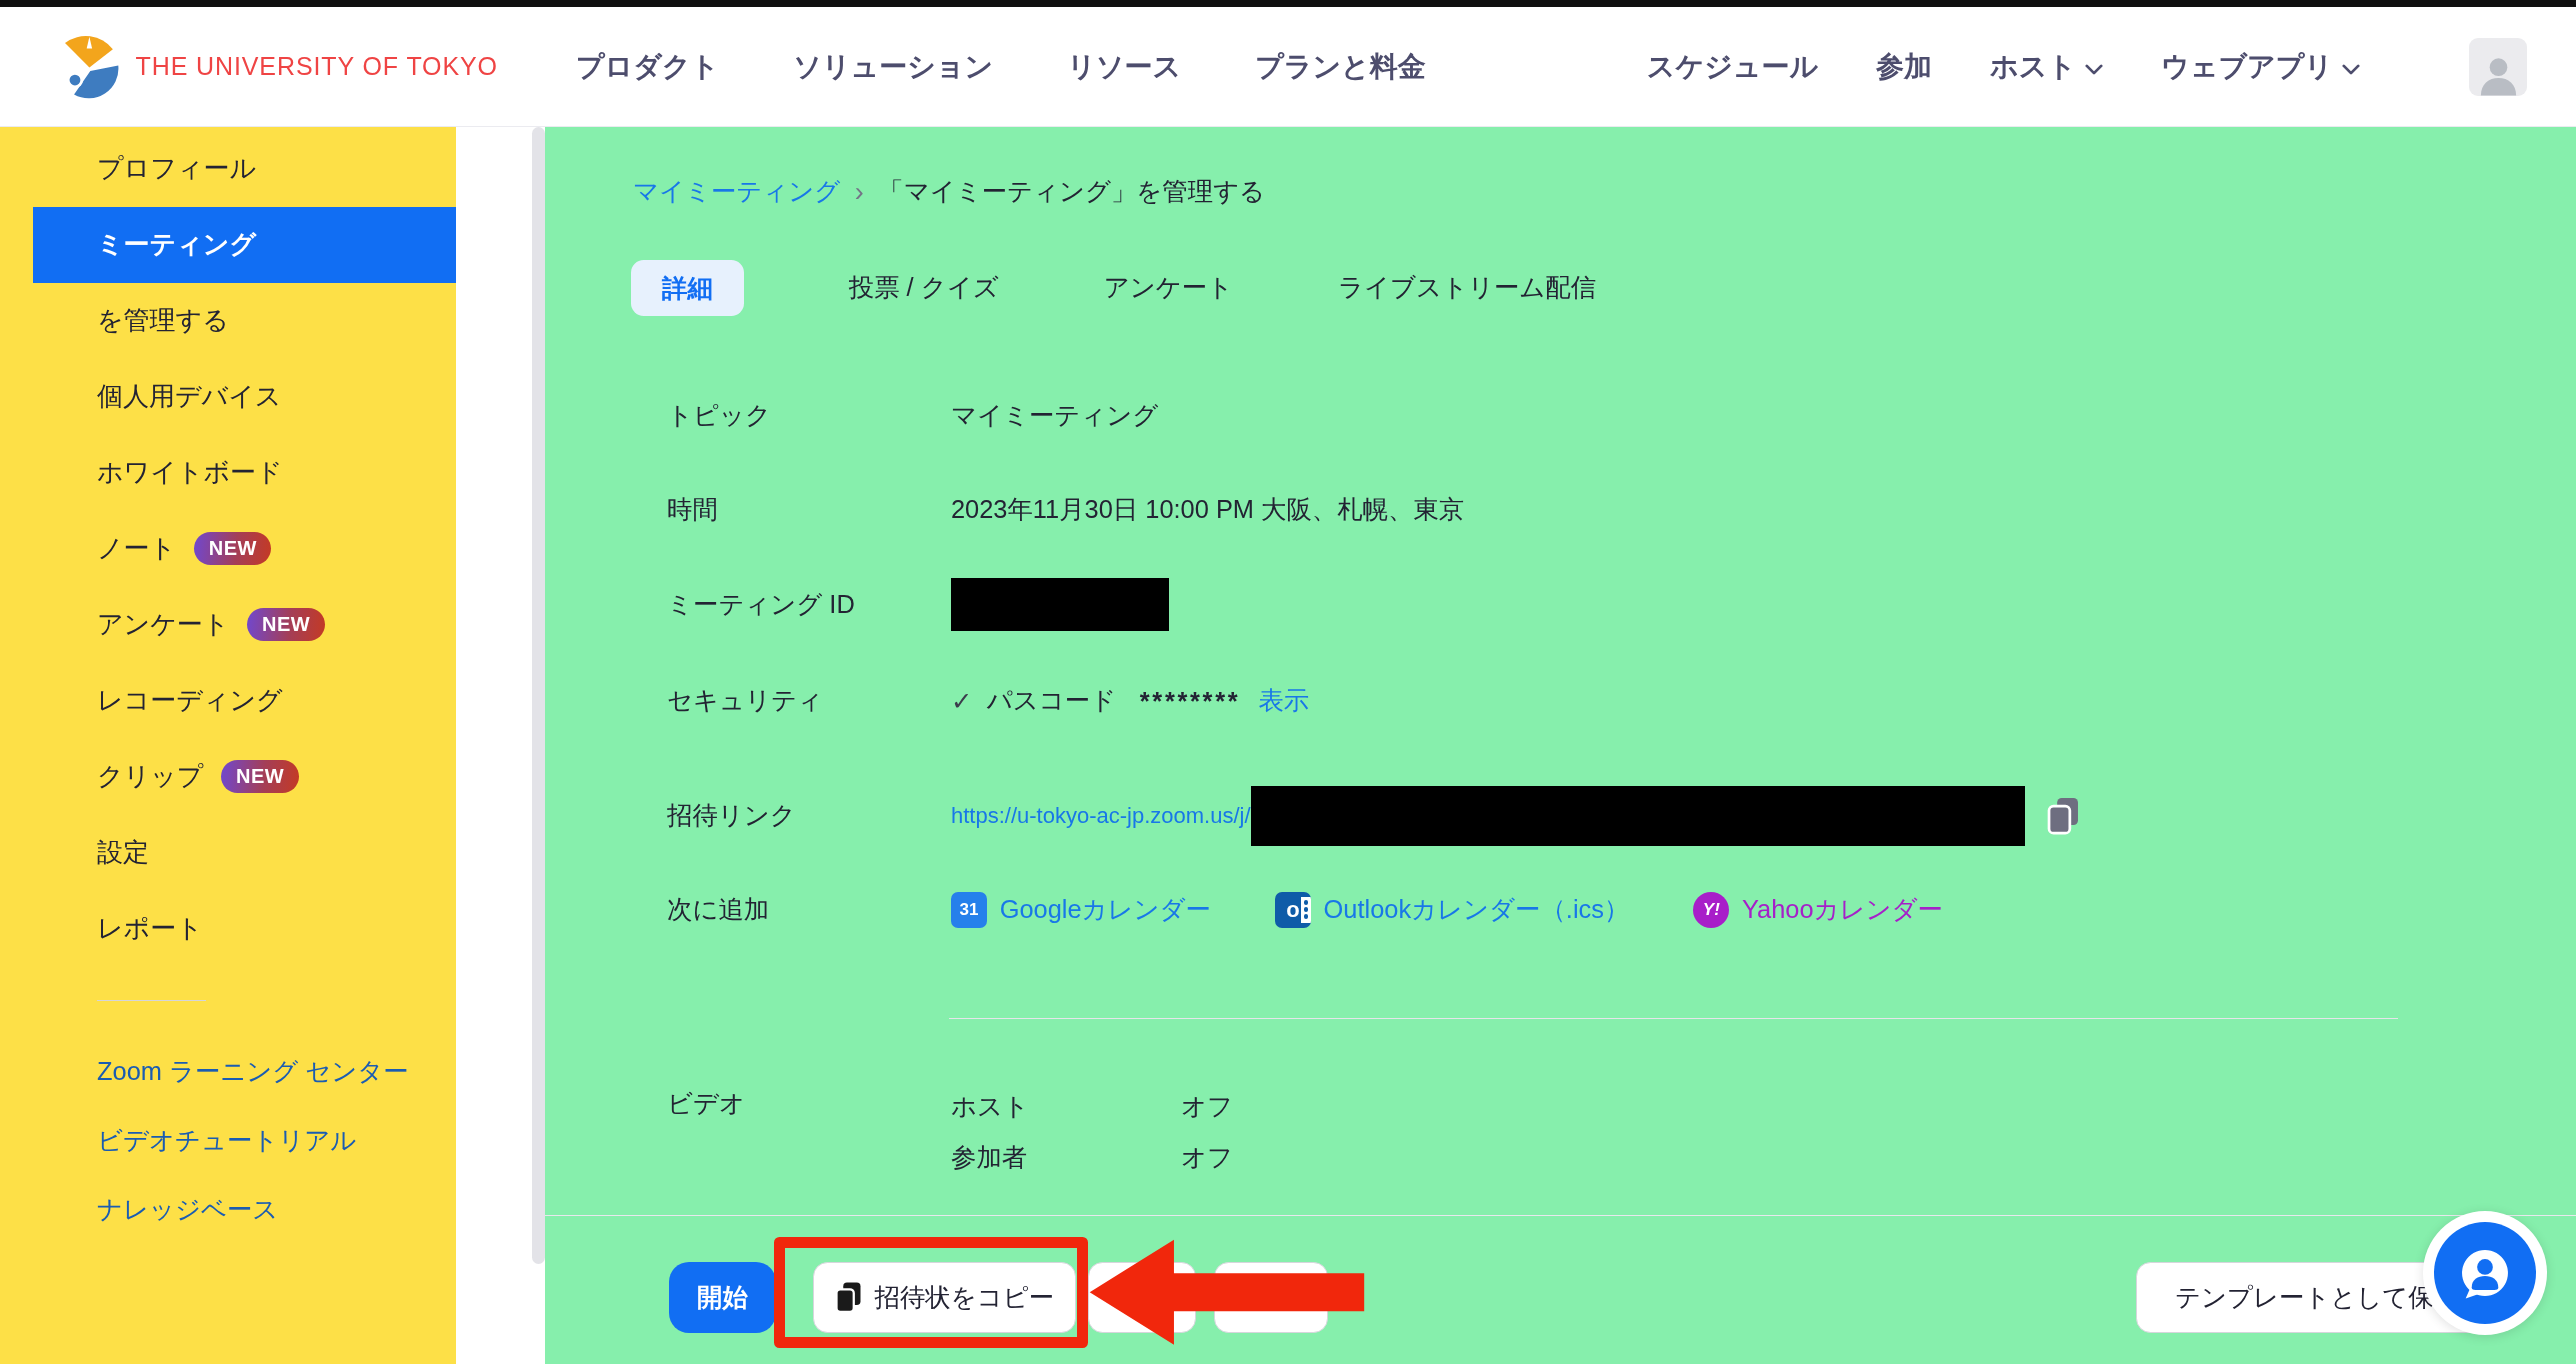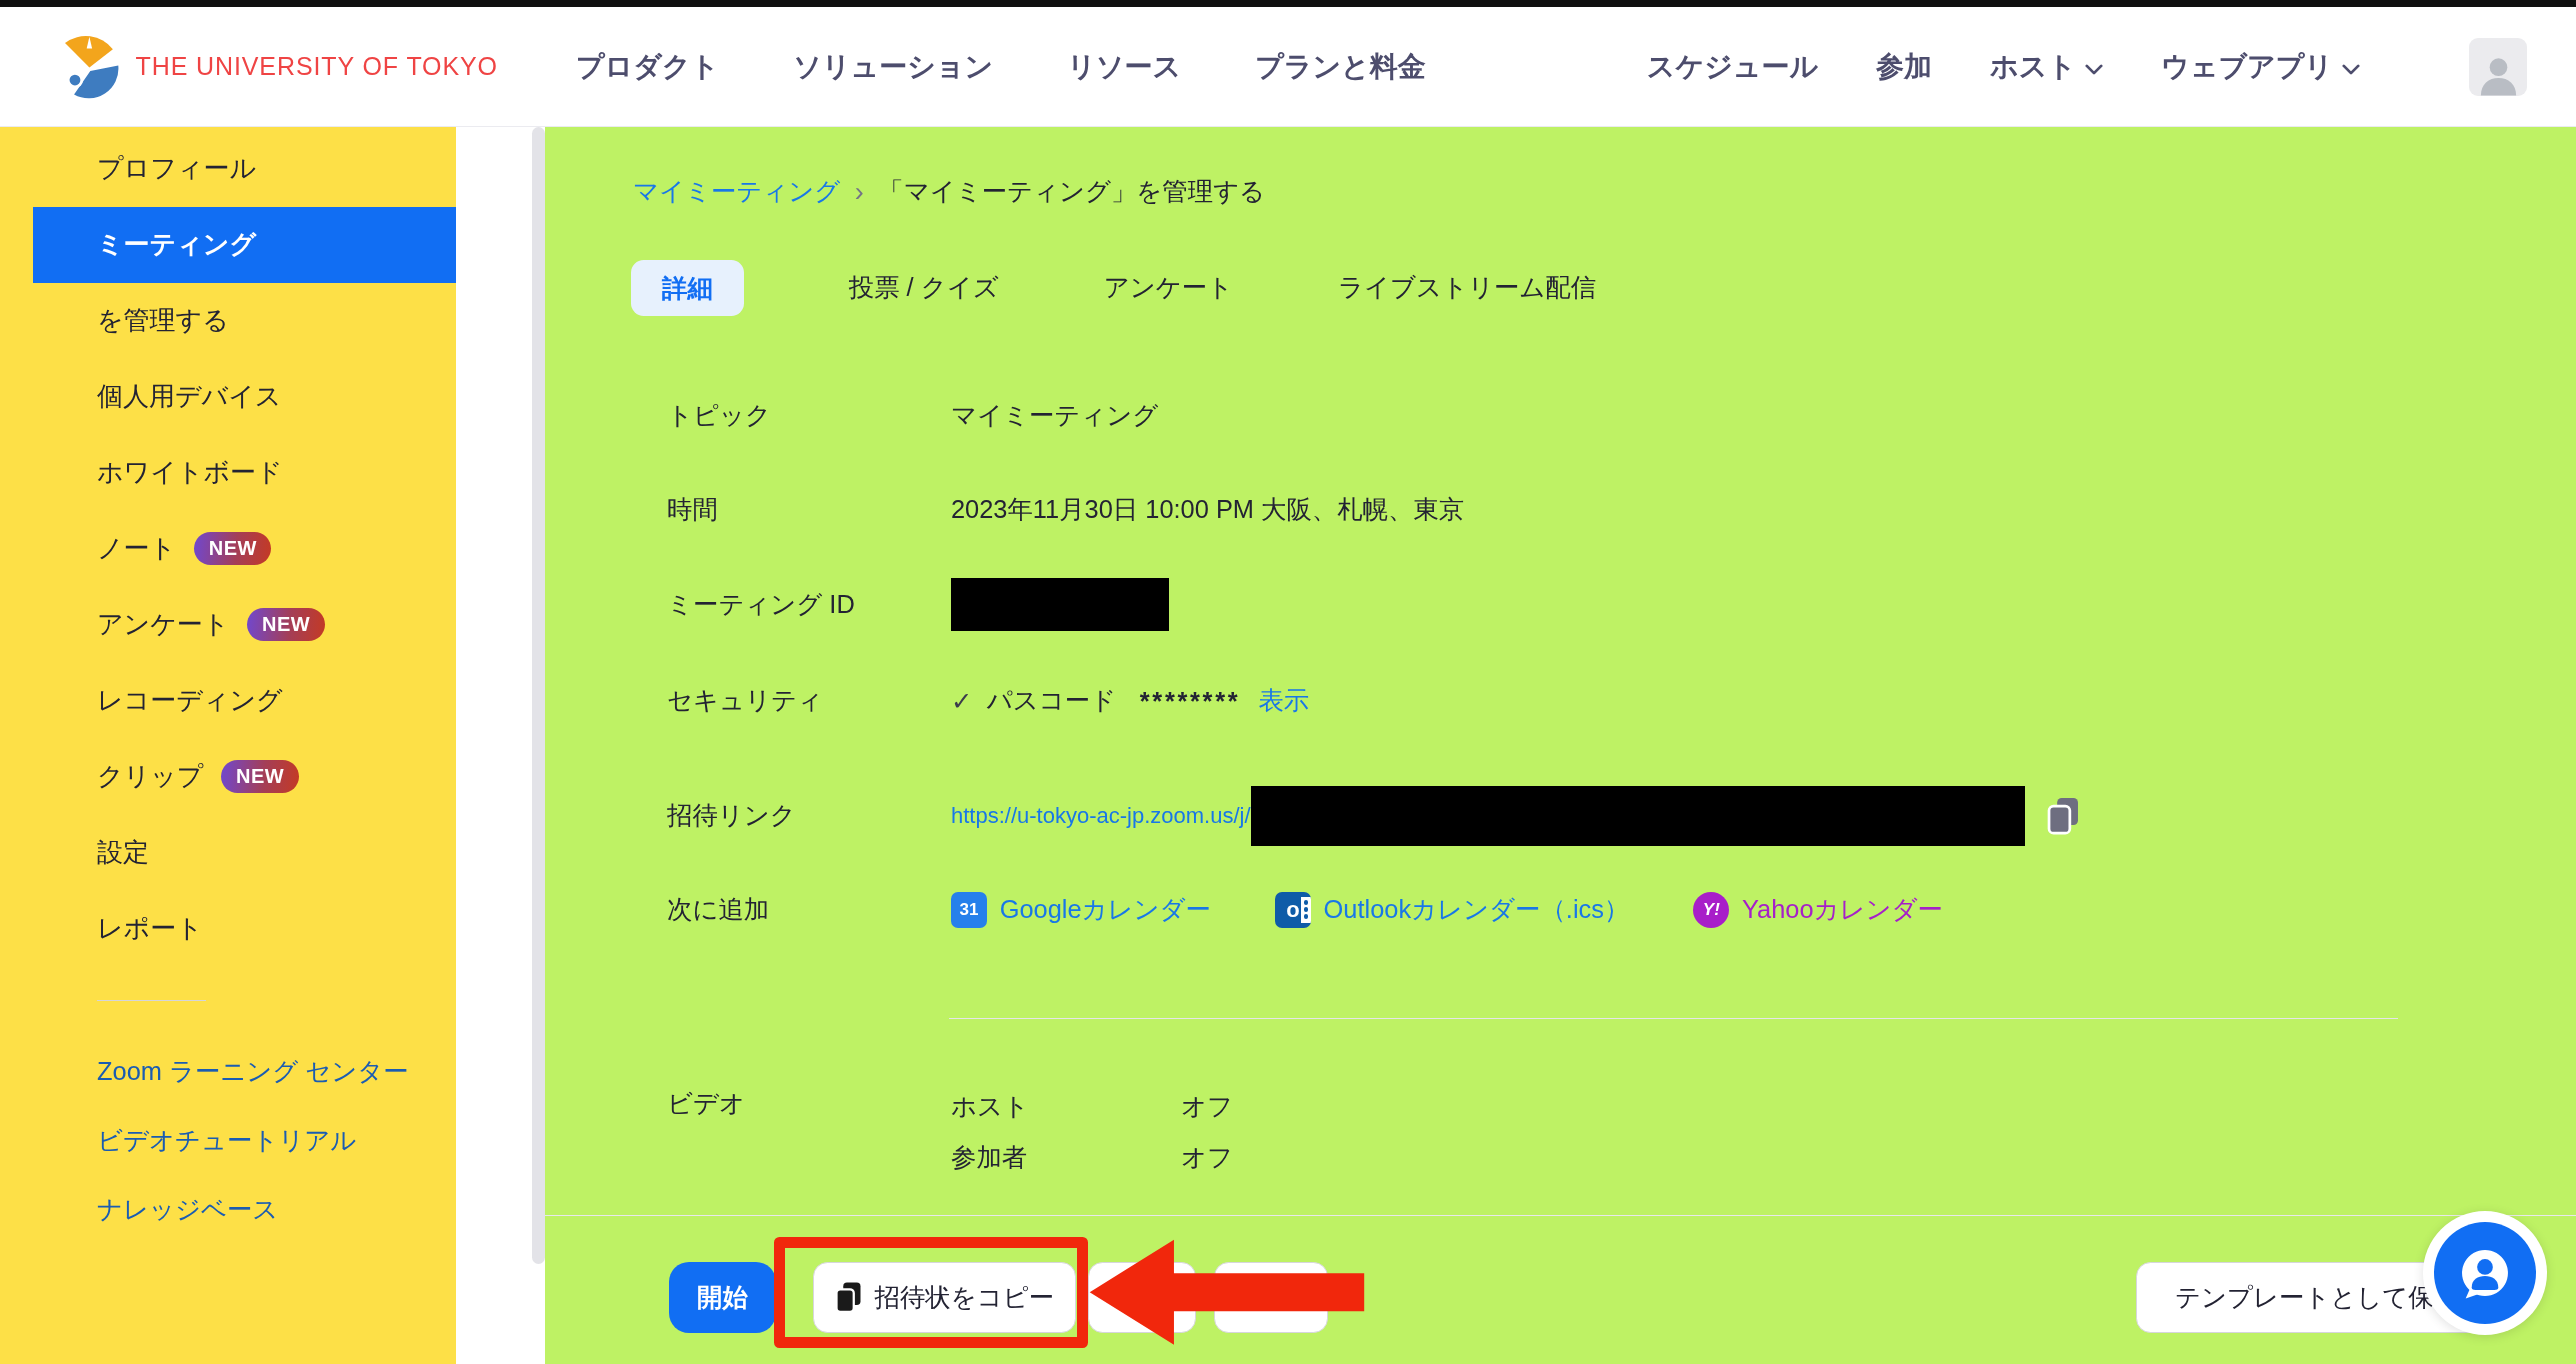--- a/index.html
+++ b/index.html
@@ -31,21 +31,21 @@
   .side-item.active { background:#116ef3; color:#fff; font-weight:700; }
   .badge-new {
     margin-left:18px; padding:4.5px 14.5px 5.4px; border-radius:907px; font-size:20px; font-weight:700; color:#fff;
     background:linear-gradient(95deg,#7048cf 0%,#a43e57 55%,#c43a24 100%); letter-spacing:0.5px;
   }
   .side-divider { margin:33px 0 0 64px; width:109px; border-top:1.8px solid #d5d5da; }
   .side-footer { margin-top:54px; }
   .side-footer .side-link { height:69px; display:flex; align-items:flex-start; padding-left:64px; font-size:25.4px; color:#1a5cb2; cursor:pointer; white-space:nowrap; }
   .scroll-thumb { position:absolute; left:532px; top:127px; width:12.7px; height:1137px; background:#e3e3e8; border-radius:7.3px; }
   
-  .main { position:absolute; left:545px; top:127px; width:2031px; height:1237px; background:#bef264; }
+  .main { position:absolute; left:545px; top:127px; width:2031px; height:1237px; background:#86efac; }
   .breadcrumb { position:absolute; left:88px; top:48px; display:flex; align-items:center; gap:14.5px; font-size:25.4px; }
   .bc-link { color:#1877e8; cursor:pointer; }
   .bc-sep { color:#747487; font-size:27px; }
   .bc-current { color:#232333; }
   .tabs { position:absolute; left:86px; top:133px; height:56px; display:flex; align-items:center; gap:105px; }
   .tab { font-size:25.4px; color:#232333; cursor:pointer; white-space:nowrap; }
   .tab.active { background:#e7f1fd; color:#116ef3; font-weight:700; padding:0 31px; height:56px; line-height:56px; border-radius:12.7px; }
   .frow { position:absolute; left:122px; display:flex; align-items:center; height:38px; font-size:25.4px; }
   .flabel { width:284px; flex:none; color:#232333; white-space:nowrap; }
   .redact { background:#000; }

